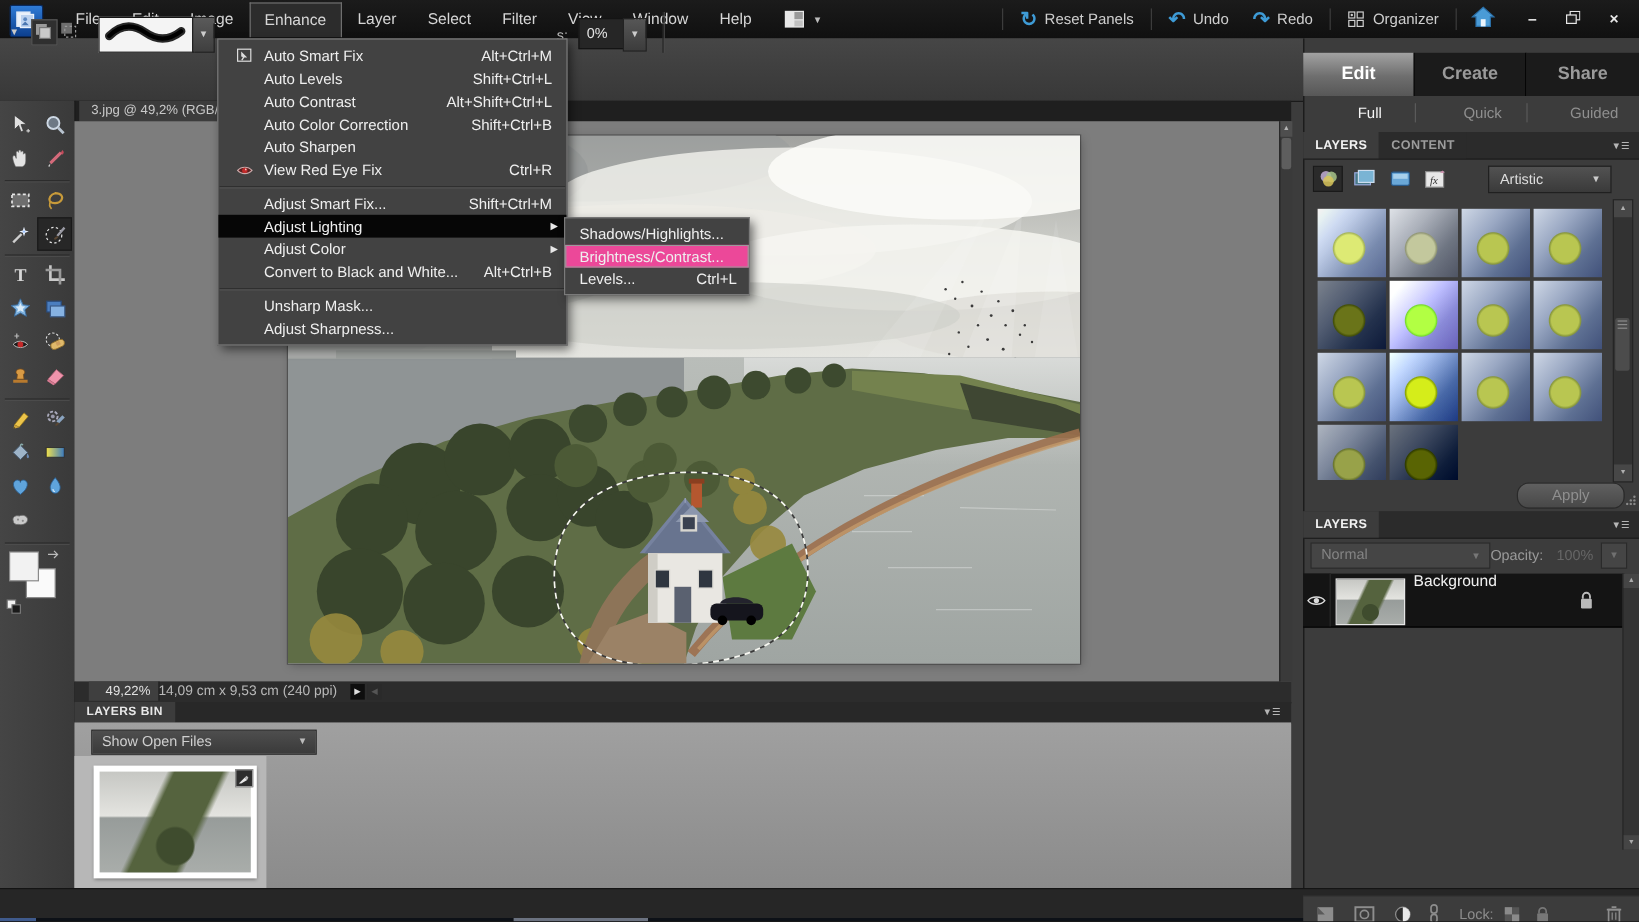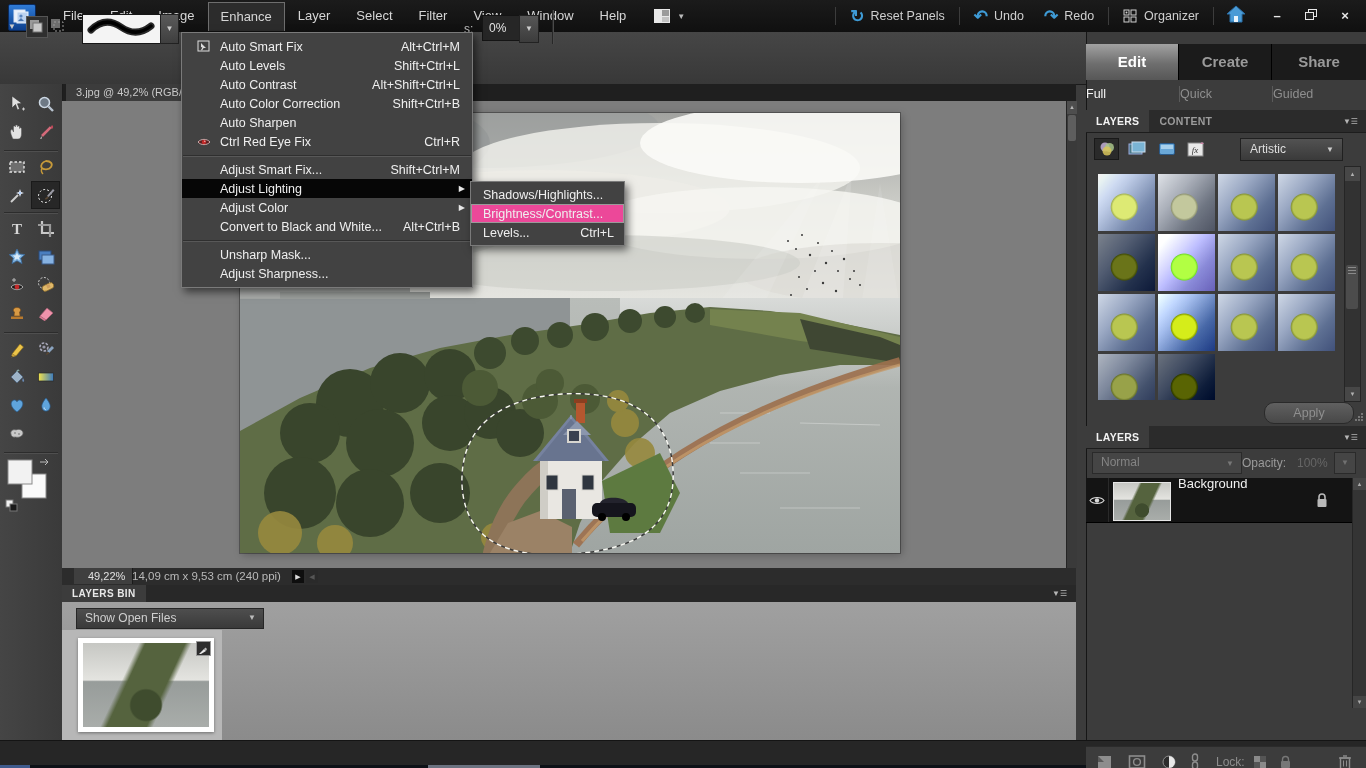--- a/index.html
+++ b/index.html
@@ -67,21 +67,21 @@
   .bin-slot{left:62px;top:630px;width:160px;height:110px;background:#b7b7b7;}
   .bin-thumb{left:78px;top:638px;width:136px;height:94px;background:#fff;box-shadow:0 1px 3px rgba(0,0,0,.4);}
   .badge{position:absolute;right:3px;top:3px;width:13px;height:13px;background:#2d2d2d;border:1px solid #999;}
   .bottomstrip{left:0;top:740px;width:1366px;height:28px;background:#262626;border-top:1px solid #141414;}
   .taskbar{left:0;top:765px;width:1366px;height:3px;background:#0d1117;}
 
   
   .rpanel{left:1086px;top:32px;width:280px;height:708px;background:#3c3c3c;border-left:1px solid #161616;}
   .mode-tab{top:44px;width:92px;height:36px;background:#1b1b1b;color:#9a9a9a;font-size:15px;font-weight:bold;text-align:center;line-height:36px;border-right:1px solid #000;}
   .mode-tab.active{background:linear-gradient(#a2a2a2,#6e6e6e 55%,#575757);color:#fff;}
-  .submode{top:80px;height:28px;font-size:12.5px;color:#8f8f8f;text-align:left;line-height:28px;width:111px;}
+  .submode{top:80px;height:28px;font-size:12.5px;color:#8f8f8f;text-align:center;line-height:28px;width:111px;}
   .submode.active{color:#f5f5f5;}
   .submode-sep{top:86px;width:1px;height:16px;background:#5a5a5a;}
   .phead{height:22px;background:#2b2b2b;border-bottom:1px solid #1d1d1d;}
   .ptab{height:22px;padding:0 10px;font-size:10.5px;font-weight:bold;line-height:22px;letter-spacing:.3px;color:#9c9c9c;background:#2b2b2b;display:inline-block;}
   .ptab.active{background:#3c3c3c;color:#f2f2f2;}
   .pmenu-icon{color:#b5b5b5;font-size:8px;}
   .fxbtn{top:138px;width:25px;height:22px;display:flex;align-items:center;justify-content:center;}
   .fxbtn.active{background:#2a2a2a;box-shadow:inset 0 0 0 1px #191919;}
   .cat-drop{left:1240px;top:138px;width:92px;height:21px;background:linear-gradient(#525252,#3a3a3a);border:1px solid #202020;color:#dedede;font-size:12px;line-height:20px;padding-left:9px;}
   .fx-grid{left:1086px;top:166px;width:254px;height:234px;overflow:hidden;}
@@ -770,21 +770,21 @@
       <span class="lbl">Auto Sharpen</span>
     </div>
     <div class="erow">
       <span class="ic">
           <svg width="14" height="10" viewBox="0 0 14 10">
             <path d="M1,5 C4,1.5 10,1.5 13,5 C10,8.5 4,8.5 1,5 Z" fill="#5a2020" stroke="#caa"></path>
             <circle cx="7" cy="5" r="2.2" fill="#c22a2a"></circle>
             <circle cx="7.8" cy="4.2" r=".7" fill="#f0c0c0"></circle>
           </svg>
         </span>
-      <span class="lbl">Ctrl Red Eye Fix</span>
+      <span class="lbl">View Red Eye Fix</span>
       <span class="sc">Ctrl+R</span>
     </div>
     <div class="esep"></div>
     <div class="erow">
       <span class="lbl">Adjust Smart Fix...</span>
       <span class="sc">Shift+Ctrl+M</span>
     </div>
     <div class="erow hl">
       <span class="lbl">Adjust Lighting</span>
       <span class="sub-arrow">▶</span>

